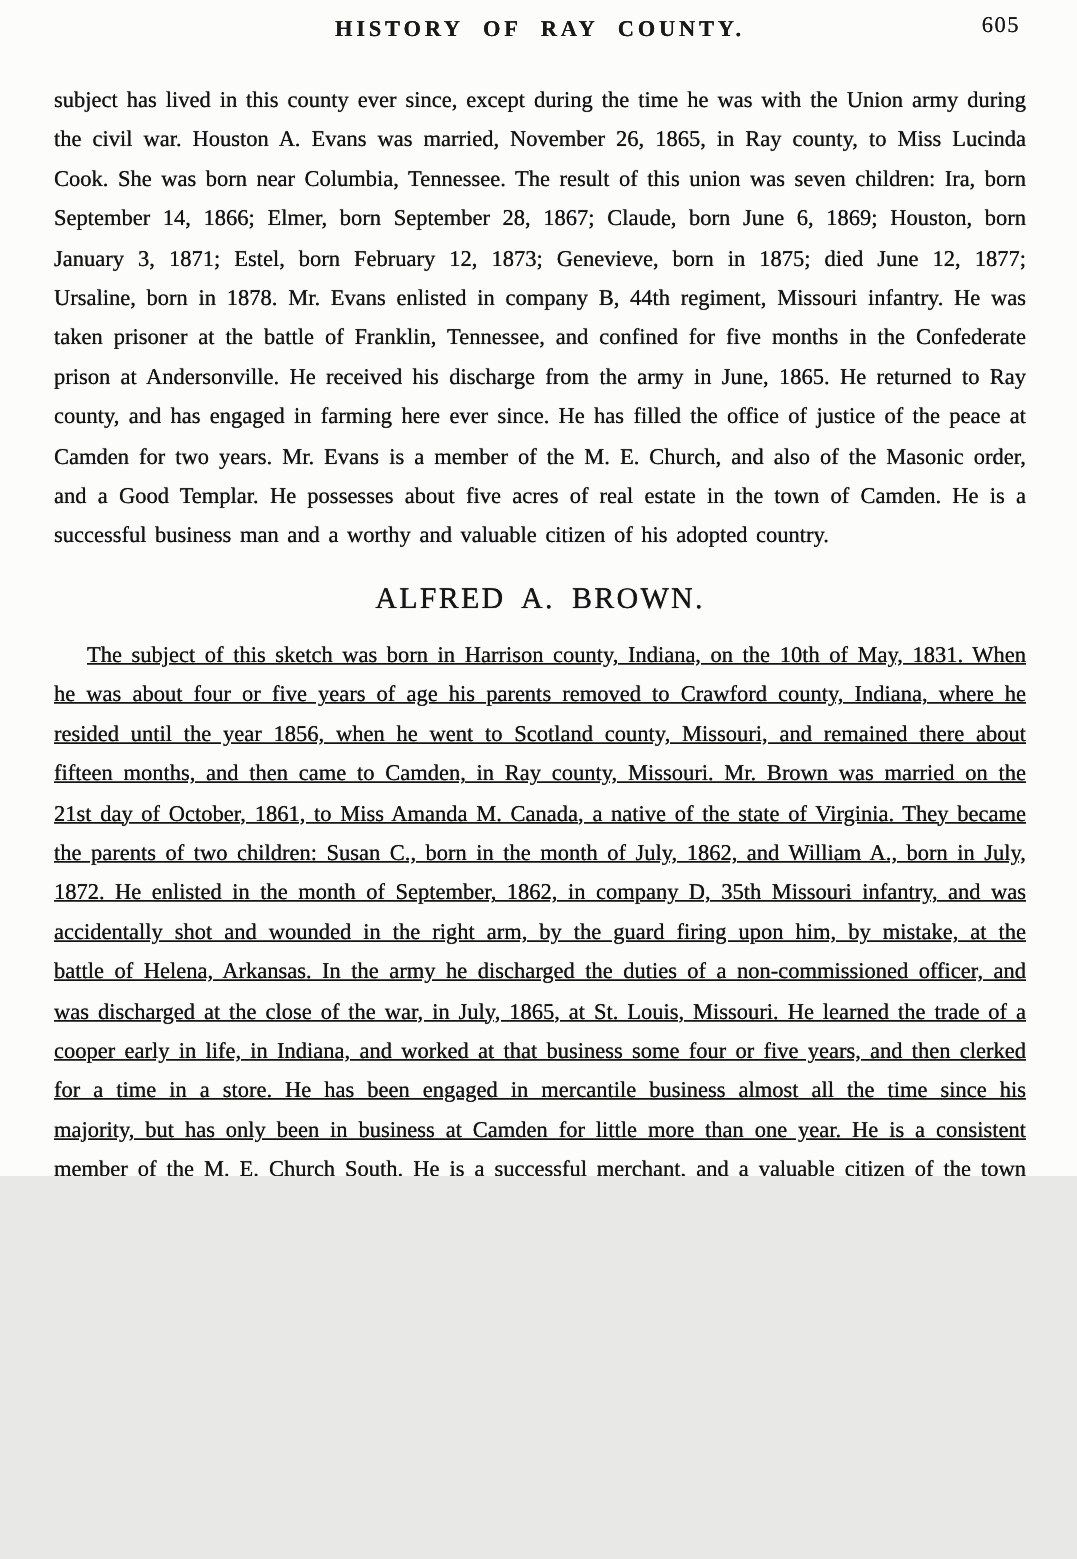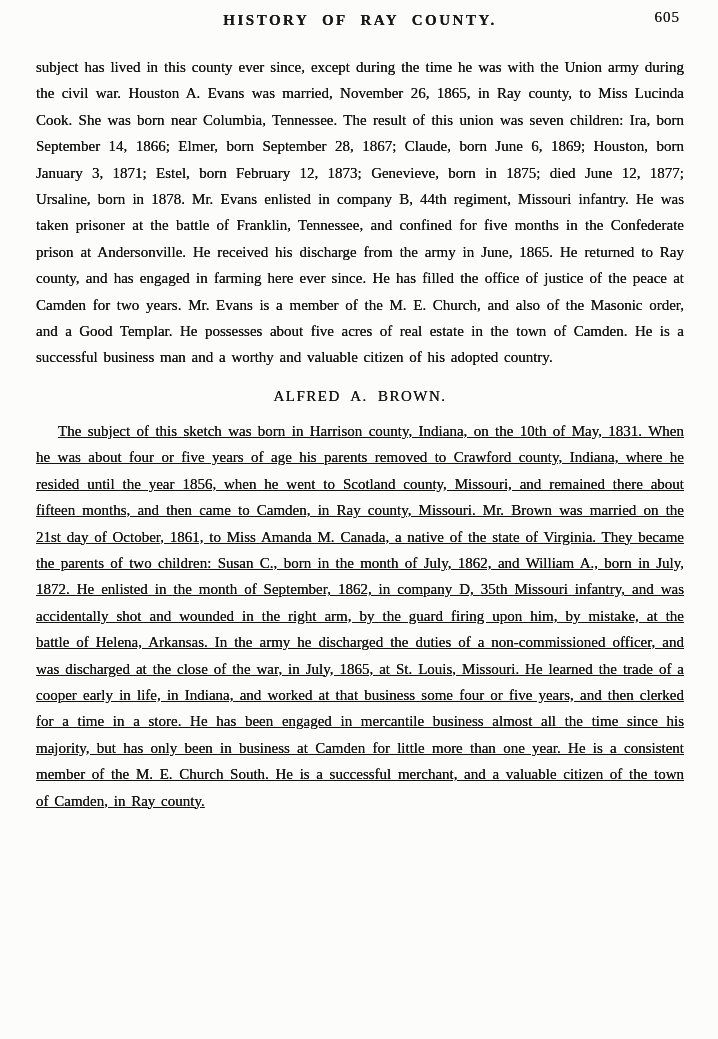--- a/index.html
+++ b/index.html
@@ -3,21 +3,21 @@
 <meta charset="utf-8">
 <style>
   html, body {
     margin: 0;
     padding: 0;
     background: #e8e8e6;
   }
   .page {
     position: relative;
     width: 718px;
-    height: 1039px;
+    height: 784px;
     margin: 0 auto;
     background: #fcfcfb;
     color: #141414;
     font-family: "Liberation Serif", "DejaVu Serif", serif;
     box-sizing: border-box;
     padding: 12px 34px 0 36px;
     overflow: hidden;
   }
   .page-header {
     position: relative;
@@ -57,21 +57,21 @@
     text-indent: 0;
     margin-top: 16px;
   }
   .body-paragraph.indent {
     text-indent: 22px;
     text-decoration: underline;
   }
   .section-heading {
     margin: 17px 0 13px 0;
     text-align: center;
-    font-size: 15px;
+    font-size: 20px;
     font-weight: normal;
     letter-spacing: 1.5px;
     word-spacing: 5px;
     color: #161616;
     text-shadow: 0 0 0.5px currentColor;
   }
 </style>
 </head>
 <body>
 

